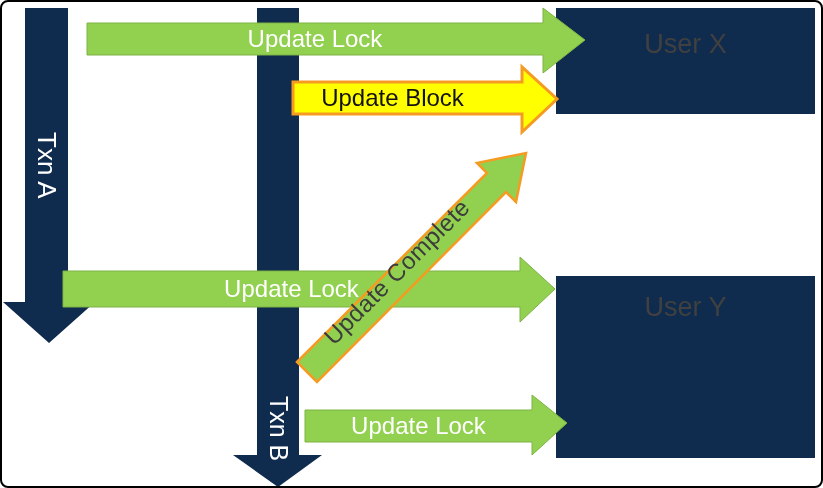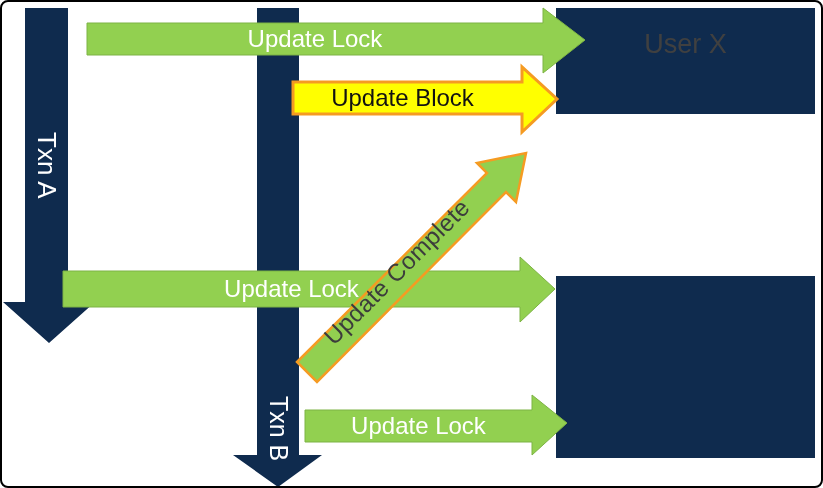--- a/index.html
+++ b/index.html
@@ -87,24 +87,25 @@
 
       <polygon points="297,362 487,173 477,163 526,153 516,202 506,192 317,382" stroke-width="2.5" fill="#92d050" stroke="#f59b22"></polygon>
     </svg>
 
     <div class="label txn-label" style="left:25px; top:118px; width:43px; height:95px;">Txn A</div>
 
     <div class="label txn-label" style="left:257px; top:391px; width:42px; height:76px; font-size:25px;">Txn B</div>
 
     <div class="label user-label" style="left:556px; top:28px; width:259px;">User X</div>
 
+    <div class="label user-label" style="left:556px; top:291px; width:259px;">User Y</div>
 
     <div class="label arrow-label" style="left:87px; top:23px; width:456px; height:32px;">Update Lock</div>
 
-    <div class="label arrow-label dark" style="left:288px; top:82px; width:229px; height:32px;">Update Block</div>
+    <div class="label arrow-label dark" style="left:278px; top:82px; width:229px; height:32px;">Update Block</div>
 
     <div class="label arrow-label" style="left:63px; top:271px; width:457px; height:36px;">Update Lock</div>
 
     <div class="label arrow-label" style="left:305px; top:410px; width:227px; height:32px;">Update Lock</div>
 
     <div class="label diag-label" style="left:247px; top:257px; width:300px; height:30px;">Update Complete</div>
 
   </div>
 </div>
 

